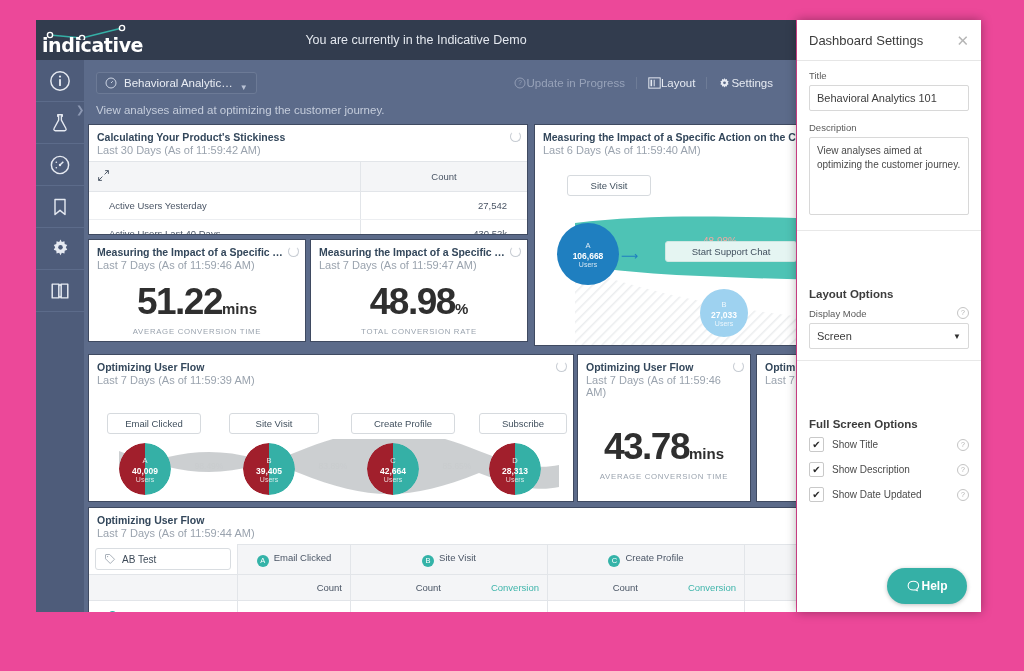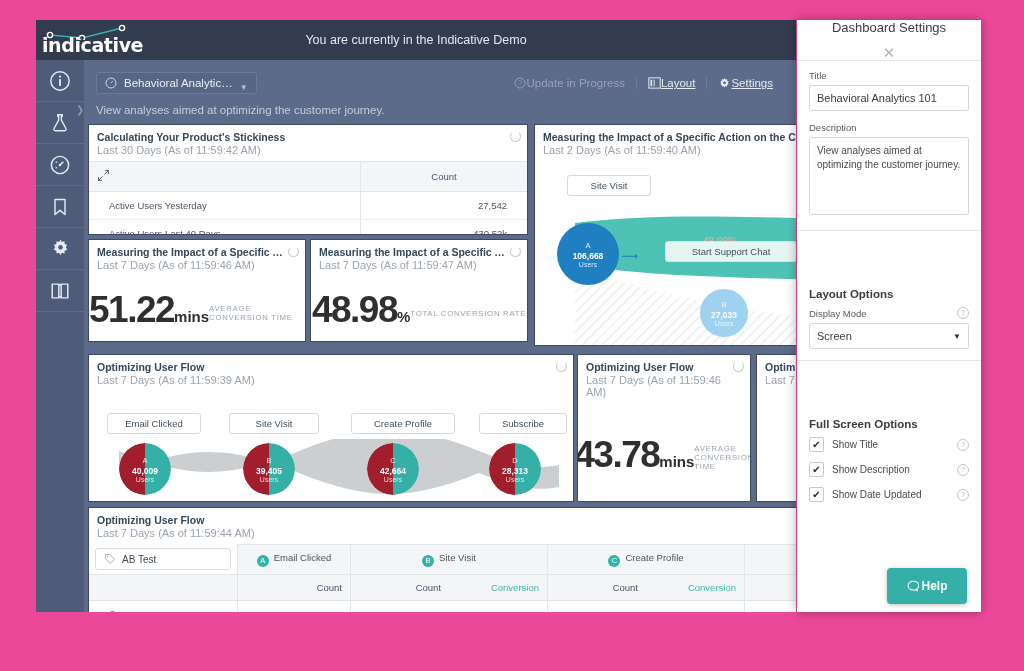--- a/index.html
+++ b/index.html
@@ -23,40 +23,40 @@
 
   
   .content{position:absolute;left:48px;top:40px;right:0;bottom:0;background:#5c6b8a;}
   .db-header{height:30px;display:flex;align-items:center;padding:8px 12px 0 12px;justify-content:space-between;}
   .db-select{display:flex;align-items:center;gap:7px;background:#54628096;border:1px solid #6c7a96;border-radius:3px;padding:4px 8px;color:#e9edf4;font-size:11.5px;min-width:112px;}
   .db-select .caret{margin-left:auto;color:#b9c2d4;font-size:8px;position:relative;top:4px;}
   .hdr-actions{display:flex;align-items:center;gap:0;}
   .hdr-btn{display:flex;align-items:center;color:#aab4c8;font-size:11.5px;padding:0 11px;border-right:1px solid #6e7c97;}
   .hdr-btn:last-child{border-right:none;}
   .hdr-btn.dim{color:#97a2b9;}
-  .hdr-btn.white{color:#e6eaf2;text-decoration:underline;}
+  .hdr-btn.white{color:#e6eaf2;}
   .db-desc{color:#c5cddc;font-size:11.5px;padding:6px 12px 8px 12px;}
 
   
   .grid{position:relative;padding:0 10px;}
   .w{position:absolute;background:#fff;border:1px solid #3f4a61;box-sizing:border-box;overflow:hidden;}
   .w-head{padding:6px 8px 5px 8px;position:relative;}
   .w-title{font-size:10.5px;color:#33475b;font-weight:600;white-space:nowrap;overflow:hidden;text-overflow:ellipsis;padding-right:14px;}
   .w-sub{font-size:11px;color:#9aa3ae;margin-top:1px;}
   .w-refresh{position:absolute;right:6px;top:6px;width:9px;height:9px;border:1.4px solid #c7ccd3;border-radius:50%;border-top-color:transparent;}
 
   
   .tbl{width:100%;border-collapse:collapse;font-size:9.5px;}
   .tbl th{background:#f4f5f7;border-top:1px solid #e2e5e9;border-bottom:1px solid #e2e5e9;padding:7px 8px;font-weight:normal;color:#4a5565;text-align:center;}
   .tbl td{padding:8px 20px;border-bottom:1px solid #eceef1;color:#4a5565;}
   .tbl td.num{text-align:right;}
   .tbl .colsep{border-left:1px solid #e2e5e9;}
 
   
-  .metric{display:flex;flex-direction:row;align-items:center;justify-content:center;height:calc(100% - 34px);}
+  .metric{display:flex;flex-direction:column;align-items:center;justify-content:center;height:calc(100% - 34px);}
   .metric-val{font-size:37px;font-weight:bold;color:#2f2f2f;letter-spacing:-1.5px;line-height:1;font-family:"Liberation Sans",sans-serif;}
   .metric-unit{font-size:15px;font-weight:bold;letter-spacing:0;}
   .metric-lbl{font-size:7.8px;color:#9aa3ae;letter-spacing:0.7px;margin-top:7px;}
 
   
   .pill{display:inline-block;border:1px solid #d6dade;background:#fff;border-radius:3px;font-size:9.5px;color:#41505e;padding:4px 10px;text-align:center;}
   .node-circ{position:absolute;border-radius:50%;display:flex;flex-direction:column;align-items:center;justify-content:center;color:#fff;}
   .node-letter{font-size:7.5px;opacity:.85;margin-bottom:1px;}
   .node-val{font-size:8.5px;font-weight:bold;}
   .node-users{font-size:7px;opacity:.8;}
@@ -64,36 +64,36 @@
 
   
   .ab-tag{display:flex;align-items:center;gap:6px;border:1px solid #d9dde1;border-radius:3px;background:#fff;padding:4px 8px;margin:0 6px;font-size:10px;color:#3d4a58;}
   .ab th{font-weight:normal;}
   .step-badge{display:inline-flex;width:12px;height:12px;border-radius:50%;background:#34b3a8;color:#fff;font-size:7.5px;align-items:center;justify-content:center;margin-right:5px;vertical-align:-2px;}
   .dot{width:7px;height:7px;border-radius:50%;display:inline-block;margin-right:7px;}
   .conv-txt{color:#3fb5ab;}
 
   
   .panel{position:absolute;left:797px;top:20px;width:184px;height:592px;background:#fff;box-shadow:0 0 10px rgba(0,0,0,.35);overflow:hidden;}
-  .panel-head{height:40px;display:flex;align-items:center;justify-content:space-between;padding:0 12px;border-bottom:1px solid #e6e6e6;flex-direction:column;}
+  .panel-head{height:40px;display:flex;align-items:center;justify-content:space-between;padding:0 12px;border-bottom:1px solid #e6e6e6;}
   .panel-title{font-size:13px;color:#3c3c3c;}
   .panel-x{color:#b5b5b5;font-size:15px;line-height:1;}
   .p-sec{padding:9px 12px 11px 12px;border-bottom:1px solid #e8e8e8;}
   .p-lbl{font-size:9.5px;color:#5a5a5a;margin-bottom:4px;display:flex;align-items:center;justify-content:space-between;}
   .p-input{width:100%;box-sizing:border-box;border:1px solid #d8d8d8;border-radius:2px;padding:6px 7px;font-size:11px;color:#3c3c3c;font-family:"Liberation Sans",sans-serif;background:#fff;}
   .p-area{width:100%;box-sizing:border-box;border:1px solid #d8d8d8;border-radius:2px;padding:6px 7px;font-size:10px;color:#4a4a4a;height:78px;resize:none;font-family:"Liberation Sans",sans-serif;line-height:1.35;}
   .p-h{font-size:11.5px;color:#3c3c3c;margin-bottom:7px;font-weight:600;margin-top:48px;}
   .p-sel{width:100%;box-sizing:border-box;border:1px solid #d8d8d8;border-radius:2px;padding:6px 7px;font-size:11px;color:#3c3c3c;display:flex;align-items:center;justify-content:space-between;background:#fff;}
   .p-sel .ar{font-size:8px;color:#2f2f2f;}
   .qmark{width:10px;height:10px;border:1px solid #c4c4c4;border-radius:50%;color:#b0b0b0;font-size:7px;line-height:9px;text-align:center;display:inline-block;}
   .chk-row{display:flex;align-items:center;gap:8px;margin-bottom:10px;}
   .chk{width:13px;height:13px;border:1px solid #c9c9c9;border-radius:2px;display:flex;align-items:center;justify-content:center;font-size:10px;color:#2b2b2b;background:#fff;}
   .chk-lbl{font-size:10px;color:#4a4a4a;flex:1;}
 
-  .help-btn{position:absolute;left:887px;top:568px;width:80px;height:36px;border-radius:4px;background:#35b0a6;display:flex;align-items:center;justify-content:center;color:#fff;font-size:12px;font-weight:bold;box-shadow:0 1px 4px rgba(0,0,0,.25);}
+  .help-btn{position:absolute;left:887px;top:568px;width:80px;height:36px;border-radius:18px;background:#35b0a6;display:flex;align-items:center;justify-content:center;color:#fff;font-size:12px;font-weight:bold;box-shadow:0 1px 4px rgba(0,0,0,.25);}
 </style>
 </head>
 <body>
 
 <div id="root">
 
   <div class="app">
 
     <div class="topbar">
       <div class="logo-wrap">
@@ -216,21 +216,21 @@
               <td class="num colsep">430.52k</td>
             </tr>
 
           </tbody>
             </table>
         </div>
 
         <div class="w" style="left:450px;top:0;width:310px;height:222px;">
           <div class="w-head">
             <div class="w-title">Measuring the Impact of a Specific Action on the Customer</div>
-            <div class="w-sub">Last 2 Days (As of 11:59:40 AM)</div>
+            <div class="w-sub">Last 6 Days (As of 11:59:40 AM)</div>
           </div>
           <div style="position:relative;height:185px;">
             <div class="pill" style="position:absolute;left:32px;top:14px;width:62px;">Site Visit</div>
             <svg width="310" height="150" viewBox="0 0 310 150" style="position:absolute;left:0;top:42px;">
               <defs>
                 <pattern id="hatch" width="7" height="7" patternTransform="rotate(45)" patternUnits="userSpaceOnUse">
                   <line x1="0" y1="0" x2="0" y2="7" stroke="#e8eaec" stroke-width="3"></line>
                 </pattern>
               </defs>
               <path d="M40 20 C120 10 200 14 310 16 L310 78 C200 74 120 74 40 62 Z" fill="#4ec3b5"></path>

